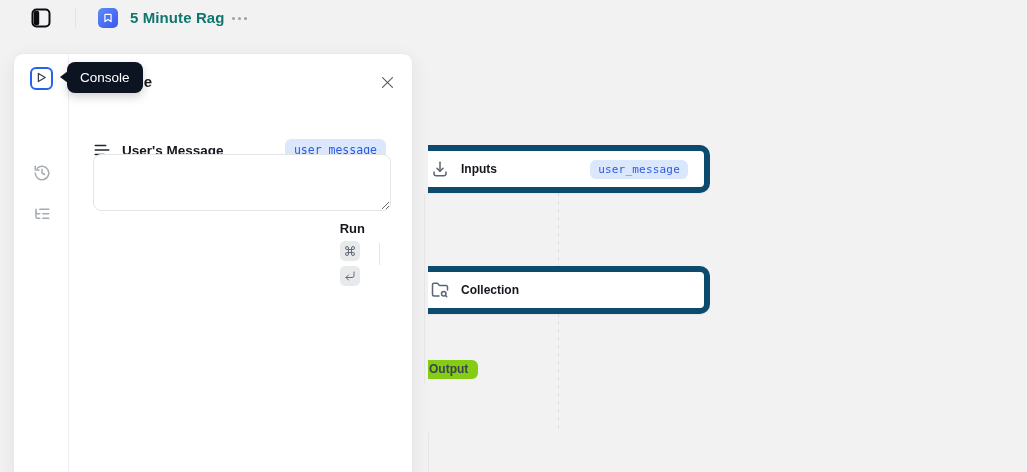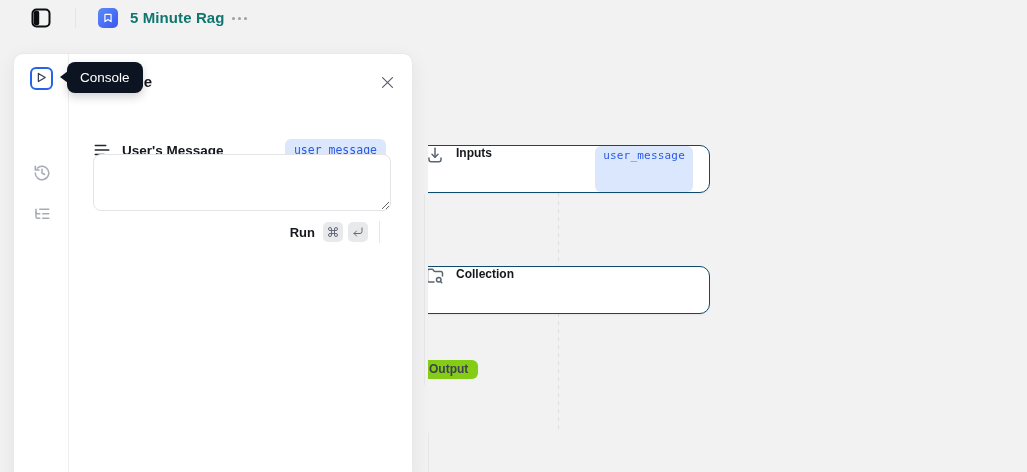--- a/index.html
+++ b/index.html
@@ -23,22 +23,22 @@
 
   
   .edge-line-left { position:absolute; left:424px; top:194px; width:1px; height:191px; background:#e7e7ea; }
   .edge-line-bottom { position:absolute; left:428px; top:433px; width:1px; height:39px; background:#e7e7ea; }
 
   
   .node-clip { position:absolute; left:428px; top:145px; width:282px; height:288px; overflow:hidden; }
   .edge-line-mid { position:absolute; left:130px; top:48px; width:1px; height:240px;
     background:repeating-linear-gradient(to bottom,#dfdfe3 0 4px,transparent 4px 8px); z-index:1; }
   .node-card { position:absolute; left:-12px; width:294px; height:48px; background:#fff;
-    border:1px solid #0c4a6e; border-radius:10px; box-shadow:0 1px 2px rgba(16,24,40,.05);
-    display:flex; padding-left:9px; z-index:2; cursor:pointer; }
+    border:6px solid #0c4a6e; border-radius:10px; box-shadow:0 1px 2px rgba(16,24,40,.05);
+    display:flex; align-items:center; padding-left:9px; z-index:2; cursor:pointer; }
   .node-card.n0 { top:0; }
   .node-card.n1 { top:121px; }
   .node-card.n2 { top:240px; }
   .node-icon { width:18px; height:18px; flex:0 0 auto; color:#5b6472; }
   .node-label { margin-left:12px; font-size:12px; font-weight:700; color:#14171c; }
   .node-badge { margin-left:auto; margin-right:16px; font-family:"DejaVu Sans Mono", monospace;
     font-size:11px; background:#dbe7fd; color:#2b5be3; padding:3px 8px; border-radius:6px; letter-spacing:.2px; }
   .edge-tag { position:absolute; left:-9px; top:215px; z-index:3; background:#84cc16; color:#3c4250;
     font-size:12px; font-weight:600; padding:2px 10px 3px 10px; border-radius:6px; white-space:nowrap; }
 
@@ -60,21 +60,21 @@
   .input-row .txt-icon { width:18px; height:18px; color:#22262d; flex:0 0 auto; }
   .input-row .lbl { margin-left:11px; font-size:13.5px; font-weight:700; color:#14171c; }
   .input-row .badge { margin-left:auto; margin-right:4px; font-family:"DejaVu Sans Mono", monospace;
     font-size:11.5px; background:#dbe7fd; color:#2b5be3; padding:4px 9px; border-radius:6px; }
 
   .console-textarea { position:absolute; left:24px; top:100px; width:298px; height:57px;
     border:1px solid #e3e4e8; border-radius:8px; resize:both; font-family:"Liberation Sans",sans-serif;
     font-size:13px; padding:8px 10px; color:#15181d; outline:none; background:#fff; }
 
   .actions { position:absolute; top:167px; left:24px; width:298px; display:flex; align-items:center; justify-content:flex-end; }
-  .action-group { display:flex; align-items:center; gap:5px; border:none; background:transparent; cursor:pointer; padding:0; }
+  .action-group { display:flex; align-items:flex-start; gap:5px; border:none; background:transparent; cursor:pointer; padding:0;flex-direction:column; }
   .action-label { font-size:13px; font-weight:700; color:#16181d; margin-right:3px; }
   .keycap { width:20px; height:20px; background:#e8e9eb; border-radius:5px; display:flex; align-items:center; justify-content:center; color:#636b78; }
   .act-divider { width:1px; height:22px; background:#e5e6e9; margin:0 11px; }
 
   
   .tooltip { position:absolute; left:67px; top:62px; height:31px; background:#0c1422; border-radius:8px;
     color:#fff; font-size:13.5px; line-height:31px; padding:0 13px; z-index:20; box-shadow:0 4px 10px rgba(0,0,0,.18); }
   .tooltip .arrow { position:absolute; left:-7px; top:9px; width:0; height:0;
     border-top:6px solid transparent; border-bottom:6px solid transparent; border-right:8px solid #0c1422; }
 </style>

